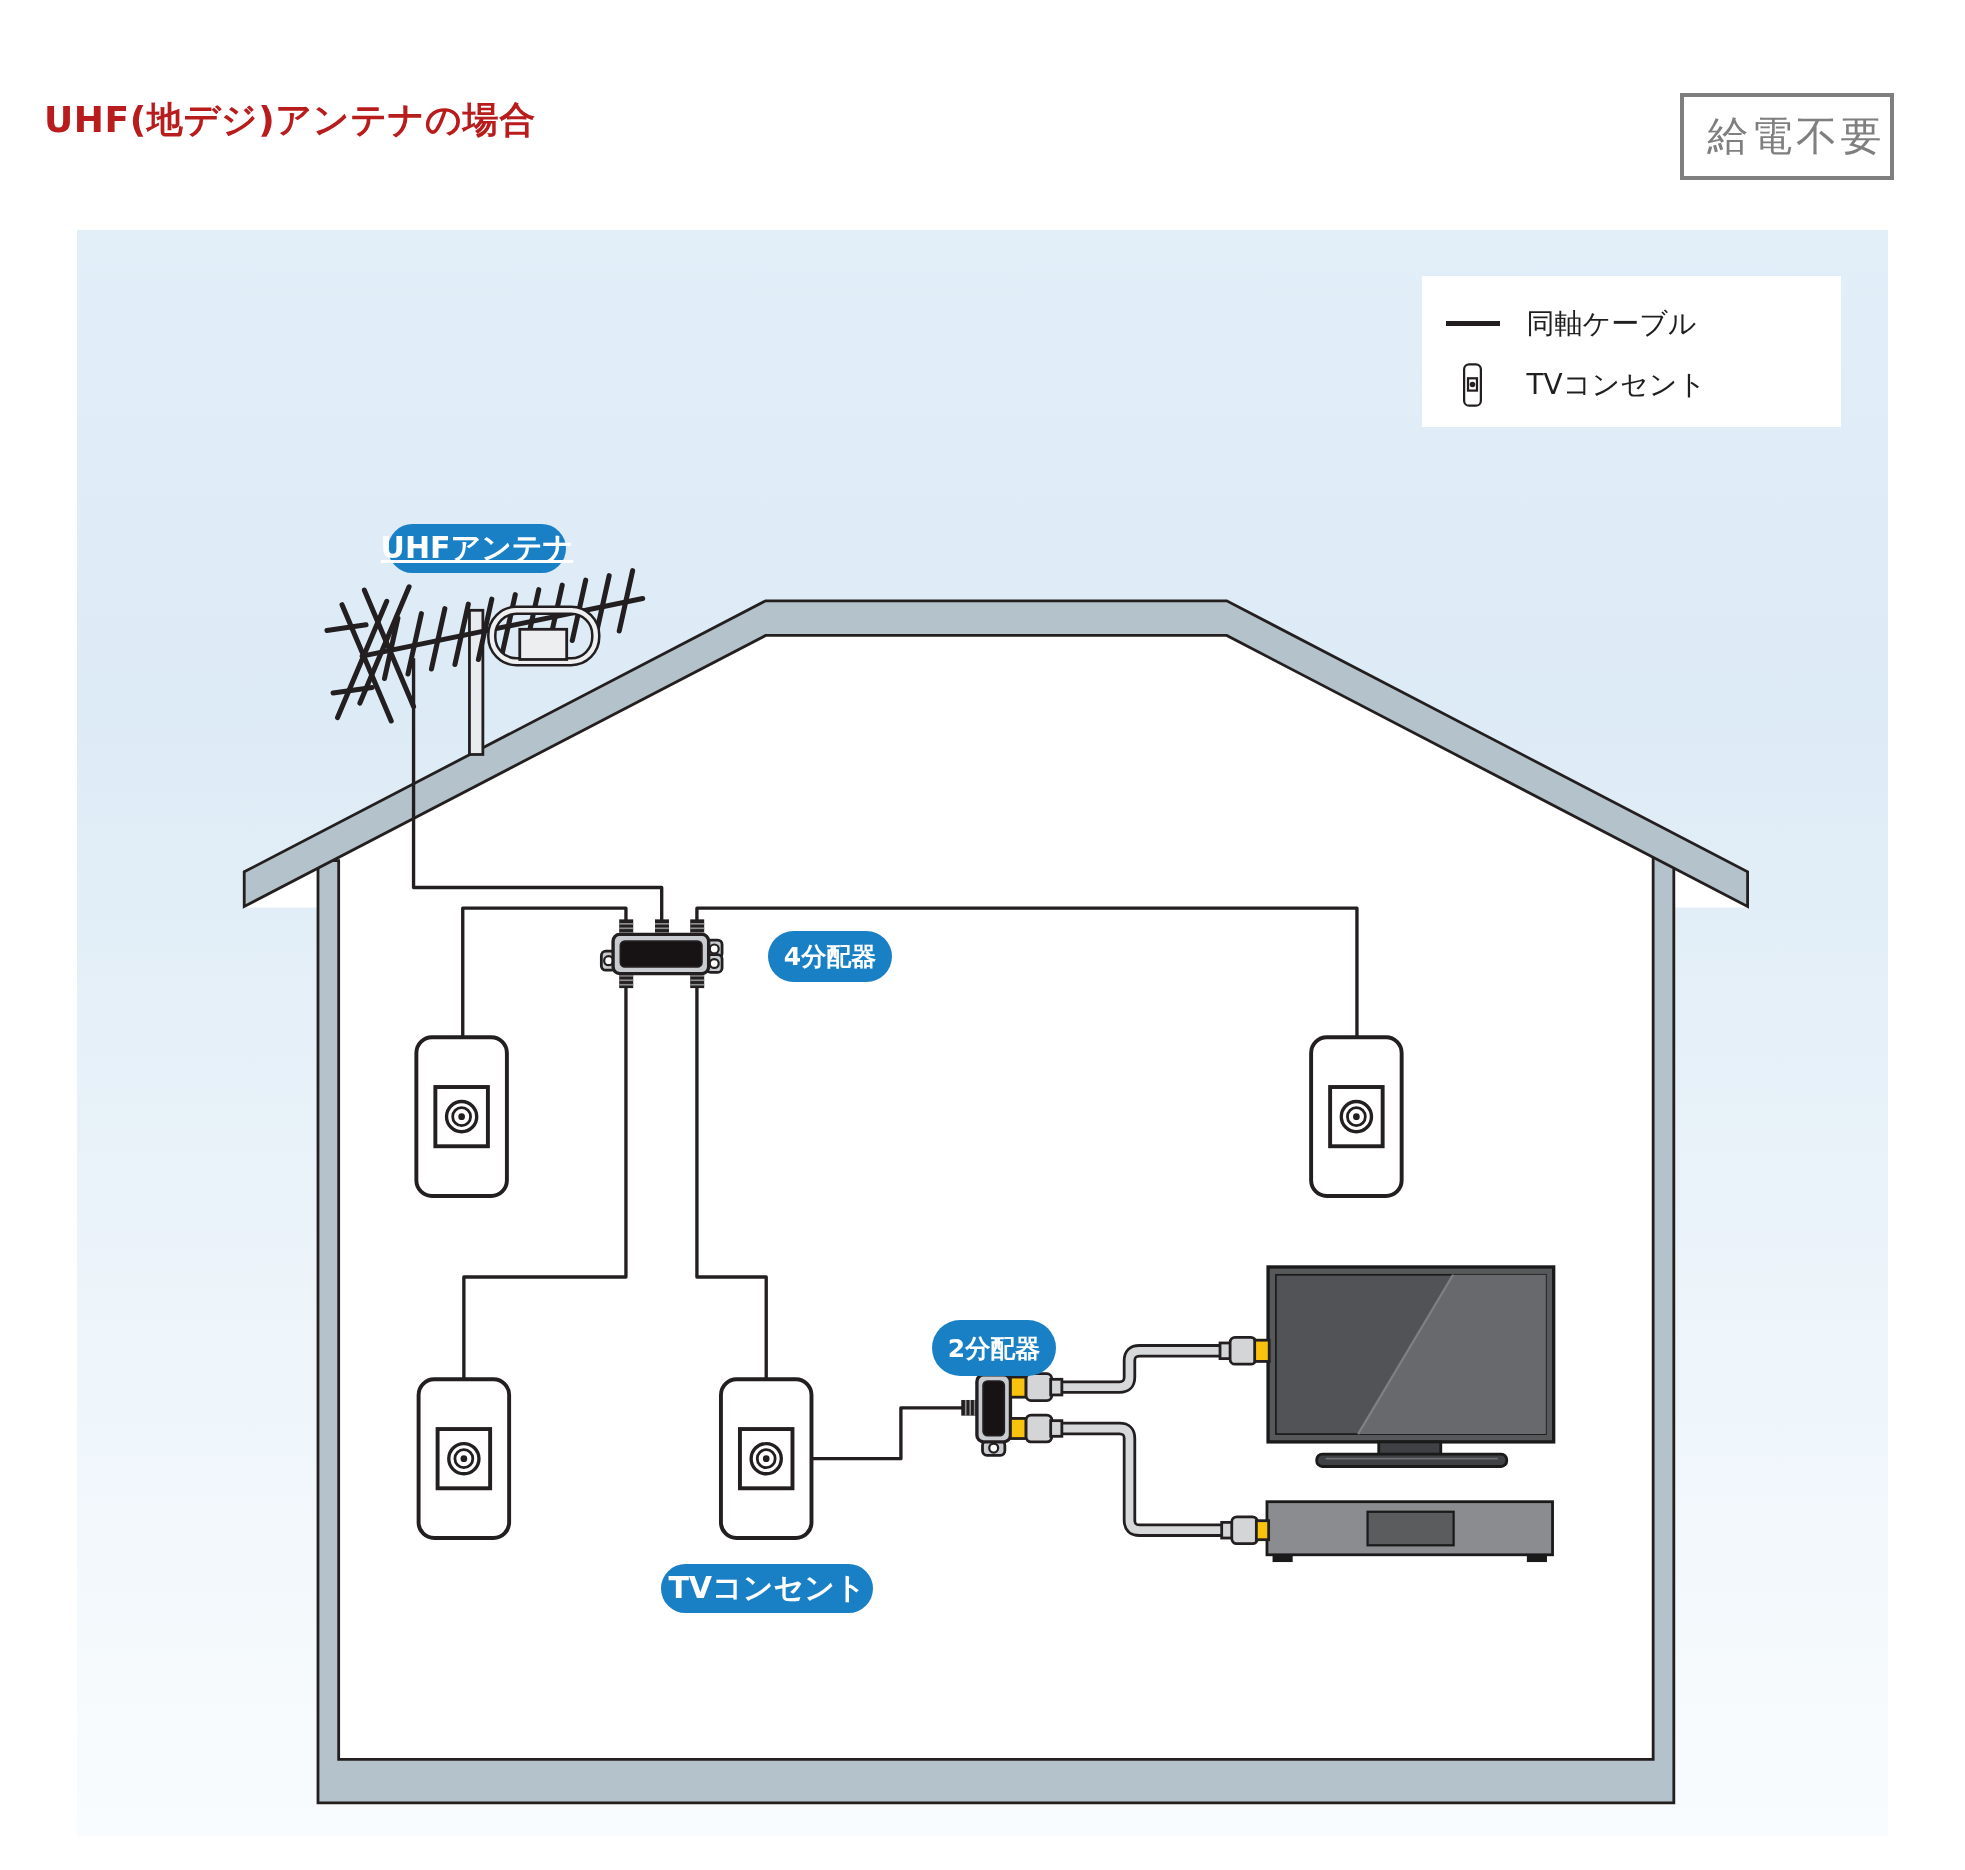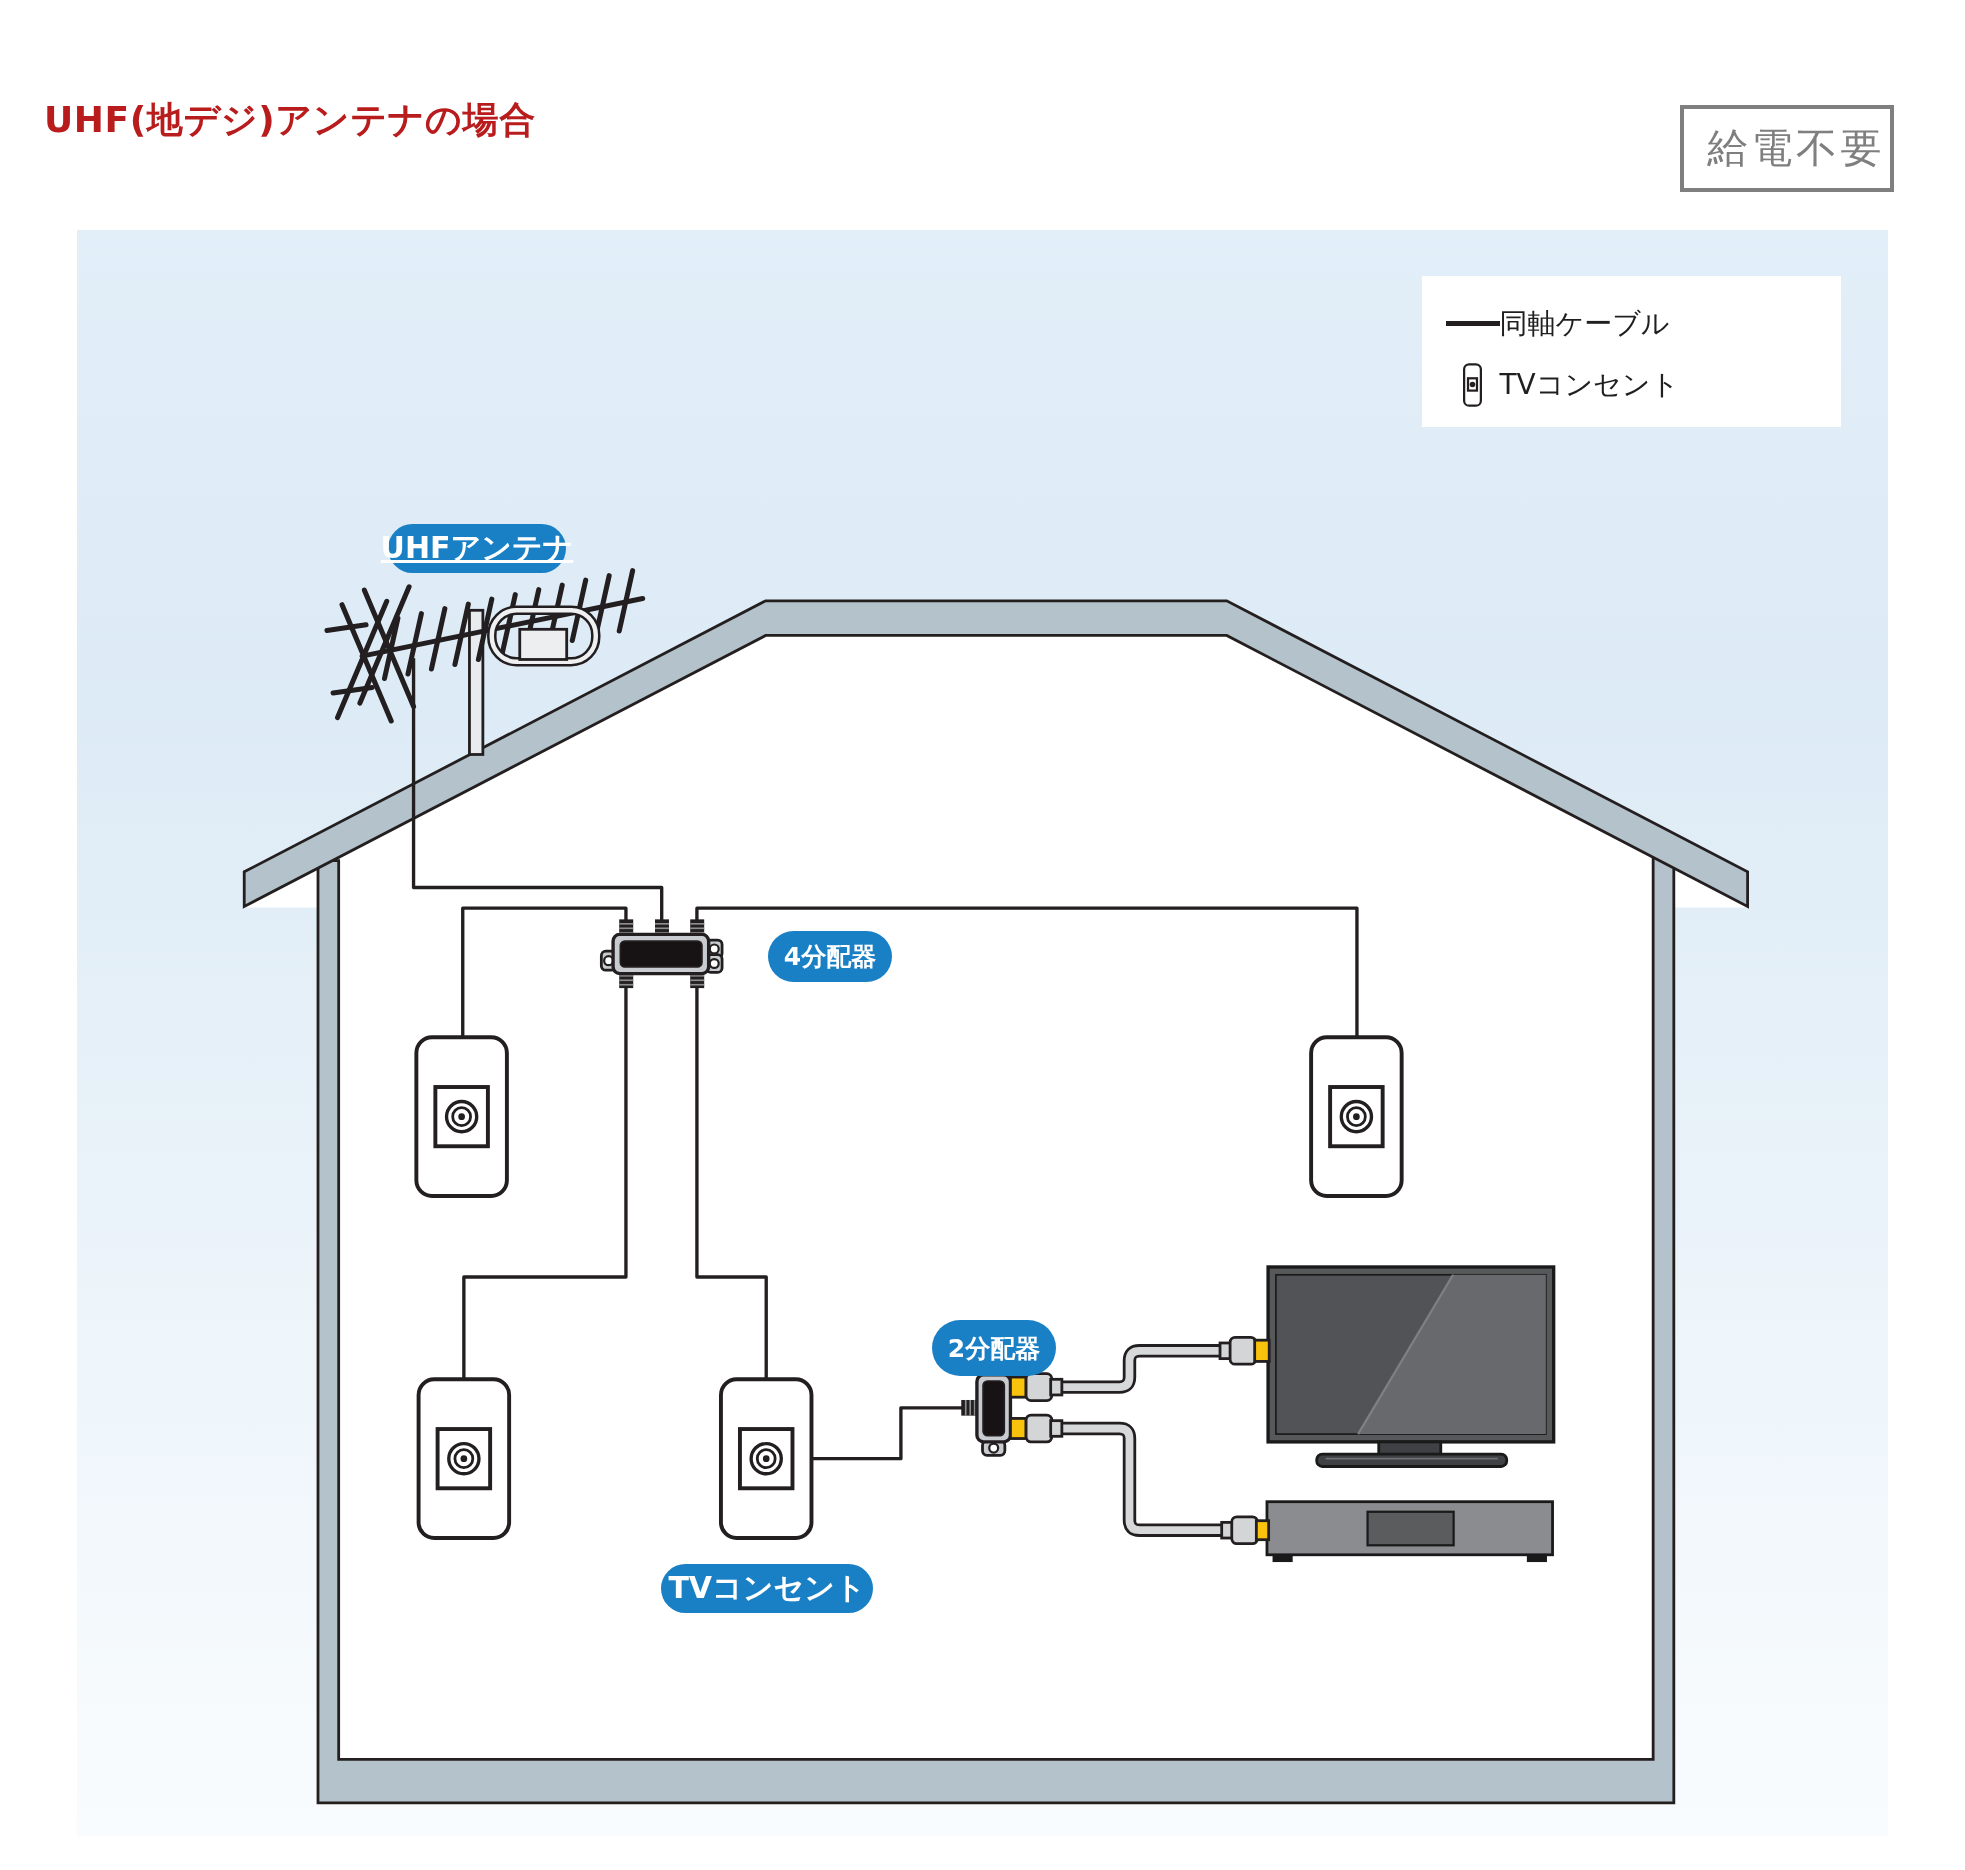--- a/index.html
+++ b/index.html
@@ -1,40 +1,40 @@
 <!DOCTYPE html>
 <html style="font-size:9px"><head>
 <meta charset="utf-8">
 <style>
   html,body{margin:0;padding:0;background:#ffffff;}
   body{width:1965px;height:1870px;position:relative;overflow:hidden;
        font-family:"DejaVu Sans","Liberation Sans",sans-serif;}
   .page-title{position:absolute;left:44px;top:96px;font-size:36px;font-weight:bold;
       color:#b91c1c;letter-spacing:0.6px;white-space:nowrap;}
-  .badge{position:absolute;left:1680px;top:105px;width:214px;height:87px;
+  .badge{position:absolute;left:1680px;top:93px;width:214px;height:87px;
       border:4.5px solid #7f7f7f;background:#ffffff;color:#7f7f7f;font-size:41px;
       font-weight:500;letter-spacing:3.4px;display:flex;align-items:center;justify-content:center;
       box-sizing:border-box;white-space:nowrap;padding-left:18px;}
   .panel{position:absolute;left:77px;top:230px;width:1811px;height:1606px;
       background:linear-gradient(180deg,#e2eef8 0%,#ddebf6 30%,#ecf4fa 65%,#f9fcfe 100%);}
   svg.diagram{position:absolute;left:0;top:0;width:1965px;height:1870px;}
   .pill{position:absolute;background:#1a80c6;border-radius:39px;color:#ffffff;
       font-weight:bold;display:flex;align-items:center;justify-content:center;
       white-space:nowrap;}
   .pill-antenna{left:388px;top:524px;width:178px;height:49px;font-size:30px;text-decoration:underline;}
   .pill-split4{left:768px;top:931px;width:124px;height:51px;font-size:25px;}
   .pill-split2{left:932px;top:1320px;width:124px;height:56px;font-size:25px;}
   .pill-outlet{left:661px;top:1564px;width:212px;height:49px;font-size:30px;}
   .legend{position:absolute;left:1422px;top:276px;width:419px;height:151px;background:#ffffff;}
   .legend-row{position:absolute;left:0;width:419px;height:61px;display:flex;align-items:center;}
   .legend-row1{top:17px;}
   .legend-row2{top:78px;}
   .legend-swatch-line{width:54px;height:4.5px;background:#231f20;margin-left:23.5px;}
   .legend-icon-box{width:54px;margin-left:23.5px;display:flex;justify-content:center;}
-  .legend-text{font-size:28px;color:#1f1f1f;white-space:nowrap;}
+  .legend-text{margin-left:27px;font-size:28px;color:#1f1f1f;white-space:nowrap;}
 </style>
 </head>
 <body>
 
 <div class="page-title">UHF(地デジ)アンテナの場合</div>
 <div class="badge">給電不要</div>
 
 <div class="panel"></div>
 
 <svg class="diagram" viewBox="0 0 3516 3346">

